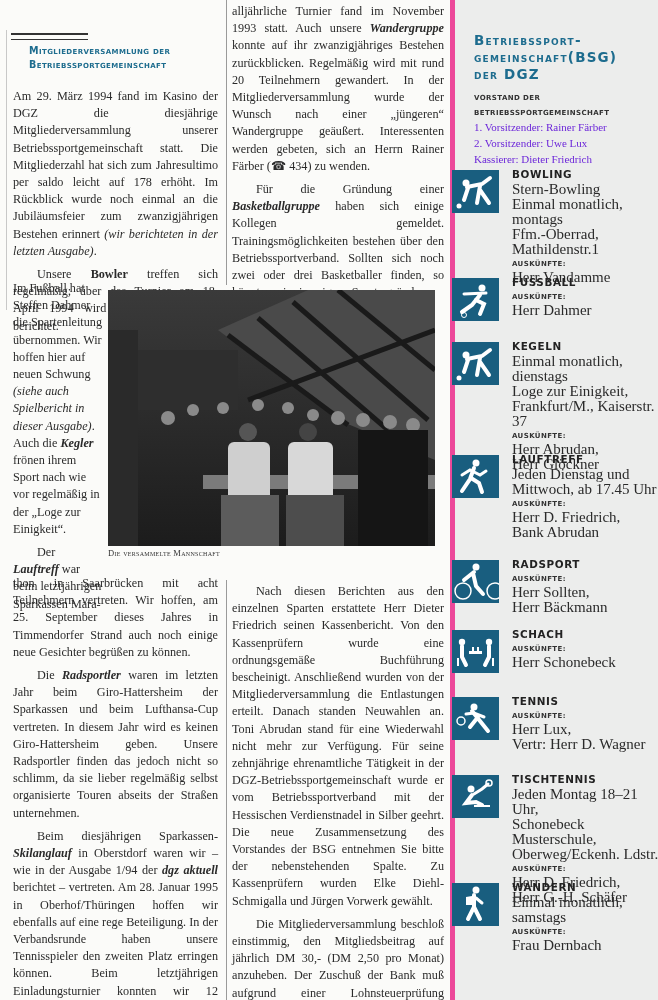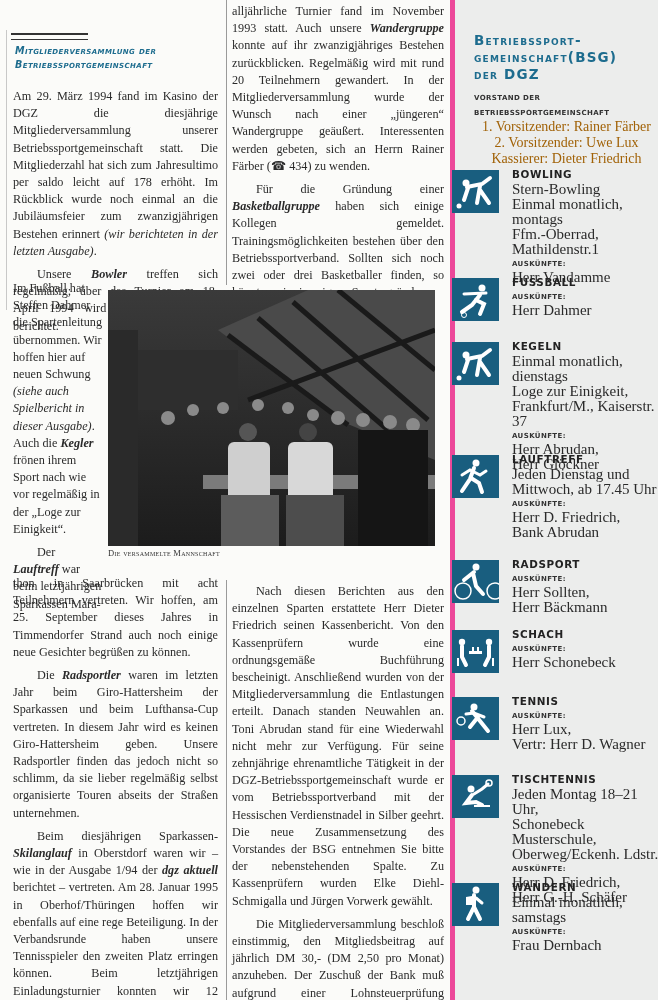--- a/index.html
+++ b/index.html
@@ -6,23 +6,23 @@
   body { width:658px; height:1000px; background:#fbfbf9; position:relative; overflow:hidden;
          font-family:"Liberation Serif","DejaVu Serif",serif; color:#2a2a2a; }
   .col { position:absolute; font-size:12.2px; line-height:17.2px; text-align:justify; hyphens:manual; }
   .col p { margin:0 0 6px 0; text-indent:0; }
   .col p.ind { text-indent:24px; }
   .rule-l { position:absolute; left:6px; top:30px; width:1px; height:280px; background:#c8c8c8; }
   .rule-m1 { position:absolute; left:226px; top:0; width:1px; height:285px; background:#9a9a9a; }
   .rule-m2 { position:absolute; left:226px; top:580px; width:1px; height:420px; background:#9a9a9a; }
   .topbar { position:absolute; left:11px; top:33px; width:77px; height:4px;
             border-top:2px solid #333; border-bottom:1px solid #333; }
-  .heading { position:absolute; left:15px; top:44px; width:200px; color:#1d6c8e;
+  .heading { position:absolute; left:29px; top:44px; width:200px; color:#1d6c8e;
              font-family:"DejaVu Sans","Liberation Sans",sans-serif; font-weight:bold;
-             font-size:9.6px; letter-spacing:0.4px; line-height:14px; font-variant:small-caps;font-style:italic; }
+             font-size:9.6px; letter-spacing:0.4px; line-height:14px; font-variant:small-caps; }
   .heading span { display:block; }
   #col1 { left:13px; top:88px; width:205px; }
   #col1-wrap { left:13px; top:280px; width:90px; text-align:left; }
   #col1-after { left:13px; top:575px; width:205px; }
   #col2-top { left:232px; top:3px; width:212px; }
   #col2-bot { left:232px; top:583px; width:212px; }
   .photo { position:absolute; left:108px; top:290px; width:327px; height:256px; background:#222;
            overflow:hidden; }
   .caption { position:absolute; left:108px; top:548px; font-size:8.5px; letter-spacing:0.3px;
              font-variant:small-caps; color:#333; }
@@ -31,21 +31,21 @@
   .sidebar { position:absolute; left:450px; top:0; width:208px; height:1000px; background:#ecedec;
              border-left:5px solid #ec4899; }
   .sb-title { position:absolute; left:19px; top:32px; width:185px; color:#1d6c8e;
               font-family:"DejaVu Sans","Liberation Sans",sans-serif; font-weight:bold;
               font-size:13.5px; line-height:17px; letter-spacing:1.2px; font-variant:small-caps; }
   .sb-title span { display:block; }
   .sb-board { position:absolute; left:19px; top:92px; width:185px; }
   .small-label { font-family:"DejaVu Sans","Liberation Sans",sans-serif; font-weight:bold;
                  font-size:7px; letter-spacing:0.4px; color:#333; text-transform:uppercase;
                  line-height:12px; display:block; }
-  .sb-line { font-size:14px; line-height:16px; display:block; color:#a16207;text-align:center; }
+  .sb-line { font-size:11px; line-height:16px; display:block; color:#6d28d9; }
   .sport { position:absolute; left:0; width:208px; }
   .sport .icon { position:absolute; left:-3px; top:0; width:47px; height:43px; background:#195e7f; }
   .sport .icon svg { width:47px; height:43px; display:block; }
   .sport .txt { position:absolute; left:57px; top:-3px; width:150px; }
   .sport .name { font-family:"DejaVu Sans","Liberation Sans",sans-serif; font-weight:bold;
                  font-size:10.4px; letter-spacing:0.6px; color:#222; display:block; line-height:15px; }
   .sport .info { font-size:15px; line-height:15px; display:block; color:#2a2a2a; }
 </style>
 </head>
 <body>
@@ -55,21 +55,21 @@
 <div class="rule-m2"></div>
 <div class="topbar"></div>
 
 <div class="heading">
   <span>Mitgliederversammlung der</span>
   <span>Betriebssportgemeinschaft</span>
 </div>
 
 <div class="col" id="col1">
     <p><span>Am 29. März 1994 fand im Kasino der DGZ die diesjährige Mitgliederversammlung unserer Betriebssportgemeinschaft statt. Die Mitgliederzahl hat sich zum Jahresultimo per saldo leicht auf 178 erhöht. Im Rückblick wurde noch einmal an die Jubiläumsfeier zum zwanzigjährigen Bestehen erinnert </span><i>(wir berichteten in der letzten Ausgabe)</i><span>.</span></p>
-    <p class="ind"><span>Unsere </span><b style="font-style: italic;">Bowler</b><span> treffen sich regelmäßig; über das Turnier am 18. April 1994 wird in dieser Ausgabe berichtet.</span></p>
+    <p class="ind"><span>Unsere </span><b style="">Bowler</b><span> treffen sich regelmäßig; über das Turnier am 18. April 1994 wird in dieser Ausgabe berichtet.</span></p>
   </div>
 <div class="col" id="col1-wrap">
     <p><span>Im Fußball hat Steffen Dahmer die Spartenleitung übernommen. Wir hoffen hier auf neuen Schwung </span><i>(siehe auch Spielbericht in dieser Ausgabe)</i><span>. Auch die </span><b style="font-style: italic;">Kegler</b><span> frönen ihrem Sport nach wie vor regelmäßig in der „Loge zur Einigkeit“.</span></p>
     <p class="ind"><span>Der </span><b style="font-style: italic;">Lauftreff</b><span> war beim letztjährigen Sparkassen Mara-</span></p>
   </div>
 <div class="col" id="col1-after">
     <p><span>thon in Saarbrücken mit acht Teilnehmern vertreten. Wir hoffen, am 25. September dieses Jahres in Timmendorfer Strand auch noch einige neue Gesichter begrüßen zu können.</span></p>
     <p class="ind"><span>Die </span><b style="font-style: italic;">Radsportler</b><span> waren im letzten Jahr beim Giro-Hattersheim der Sparkassen und beim Lufthansa-Cup vertreten. In diesem Jahr wird es keinen Giro-Hattersheim geben. Unsere Radsportler finden das jedoch nicht so schlimm, da sie lieber regelmäßig selbst organisierte Touren abseits der Straßen unternehmen.</span></p>
     <p class="ind"><span>Beim diesjährigen Sparkassen-</span><b style="font-style: italic;">Skilanglauf</b><span> in Oberstdorf waren wir – wie in der Ausgabe 1/94 der </span><b style="font-style: italic;">dgz aktuell</b><span> berichtet – vertreten. Am 28. Januar 1995 in Oberhof/Thüringen hoffen wir ebenfalls auf eine rege Beteiligung. In der Verbandsrunde haben unsere Tennisspieler den zweiten Platz erringen können. Beim letztjährigen Einladungsturnier konnten wir 12 Teilnehmer begrüßen.</span></p>
   </div>

